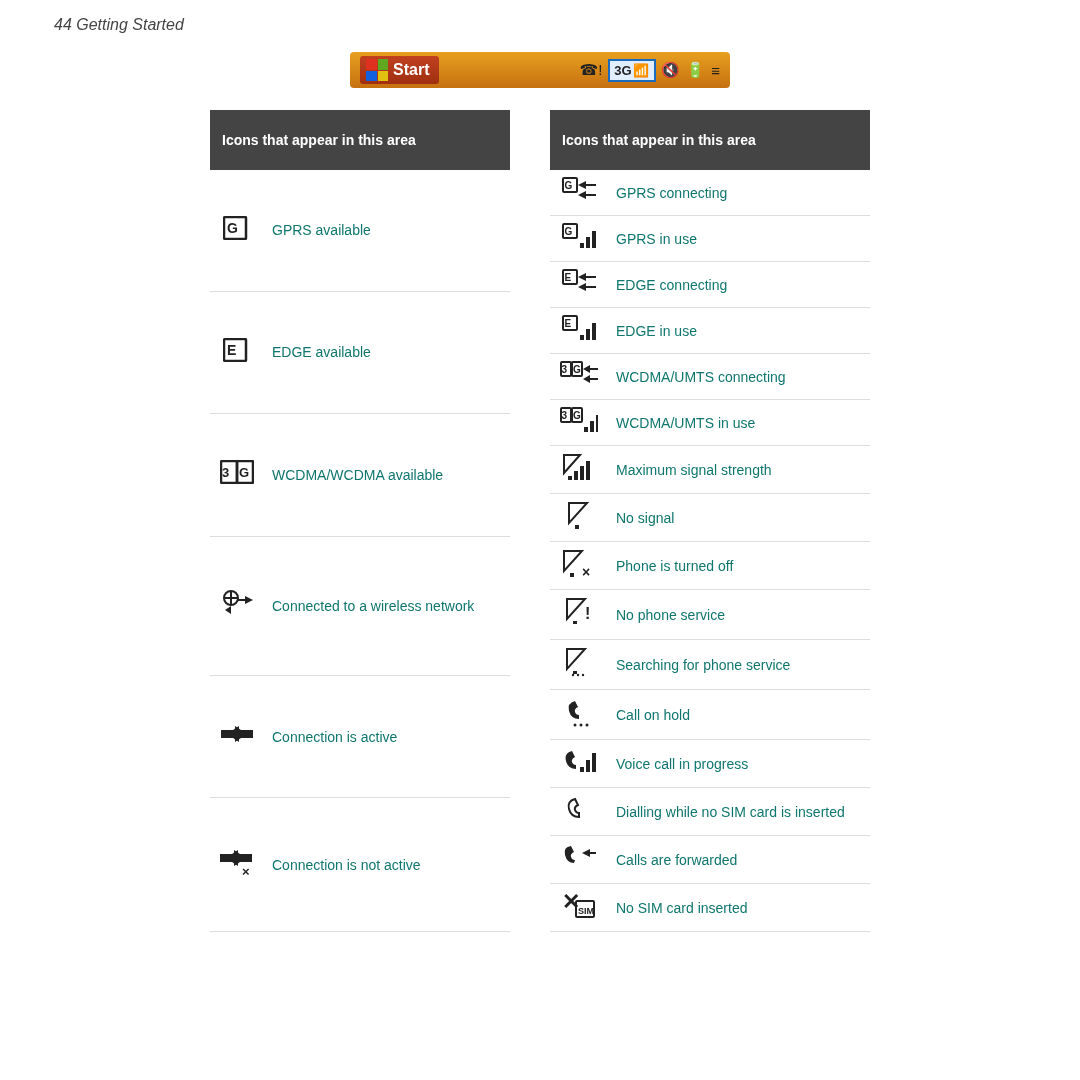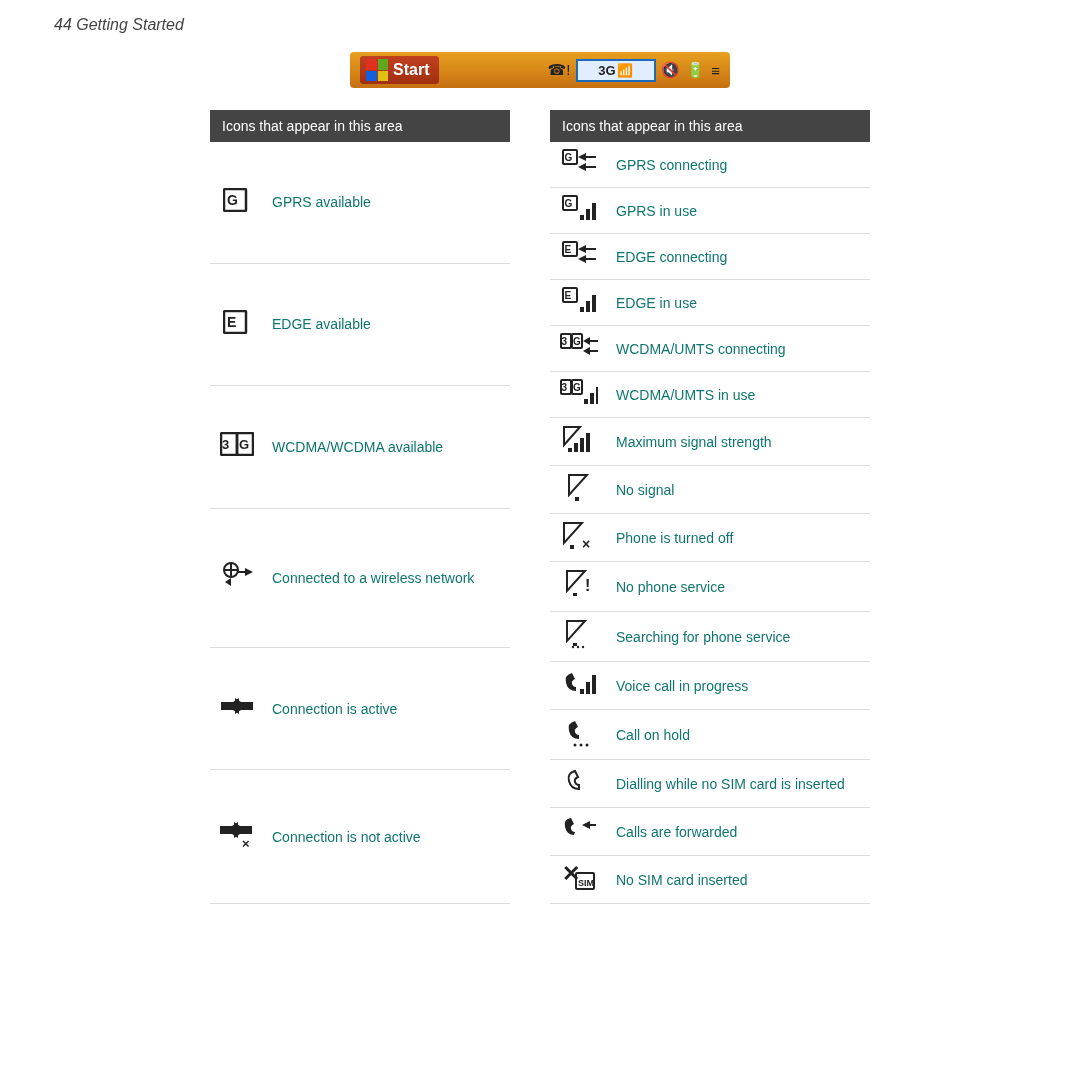--- a/index.html
+++ b/index.html
@@ -60,21 +60,21 @@
     .taskbar-icons {
       display: flex;
       align-items: center;
       gap: 6px;
       margin-left: auto;
       color: #222;
     }
     .tb-3g-box {
       border: 2px solid #1a6abf;
       background: #e0eeff;
-      padding: 2px 20px;
+      padding: 2px 4px;
       display: flex;
       align-items: center;
       gap: 2px;
       font-size: 12px;
       font-weight: bold;
       color: #222;
     }
     
     .main-content {
       display: flex;
@@ -84,23 +84,23 @@
     }
     
     .icon-table {
       border-collapse: collapse;
       min-width: 300px;
     }
     .icon-table th {
       background: #444;
       color: #fff;
       font-size: 14px;
-      font-weight: normal;
+      font-weight: bold;
       text-align: left;
-      padding: 8px 12px;
+      padding: 22px 12px;
     }
     .icon-table td {
       border-bottom: 1px solid #ddd;
       padding: 7px 10px;
       vertical-align: middle;
     }
     .icon-table td.icon-cell {
       width: 46px;
       text-align: center;
       font-size: 20px;
@@ -360,44 +360,44 @@
             <circle cx="8" cy="28" r="1.2" fill="#222"></circle>
             <circle cx="13" cy="28" r="1.2" fill="#222"></circle>
             <circle cx="18" cy="28" r="1.2" fill="#222"></circle>
           </svg>
         </td>
         <td class="label-cell">Searching for phone service</td>
       </tr>
 
       <tr>
         <td class="icon-cell">
-          <svg width="34" height="28" viewBox="0 0 34 28">
-            <path d="M14,22 Q6,22 4,14 Q2,6 10,4 L13,10 Q9,12 10,15 Q11,18 14,18 Z" fill="#222"></path>
-            <rect x="18" y="20" width="4" height="5" fill="#222"></rect>
-            <rect x="24" y="13" width="4" height="12" fill="#222"></rect>
-            <rect x="30" y="6" width="4" height="19" fill="#222"></rect>
-          </svg>
-        </td>
-        <td class="label-cell">Voice call in progress</td>
-      </tr>
-
-      <tr>
-        <td class="icon-cell">
           <svg width="28" height="30" viewBox="0 0 28 30">
             <path d="M14,22 Q6,22 4,14 Q2,6 10,4 L13,10 Q9,12 10,15 Q11,18 14,18 Z" fill="#222"></path>
             <circle cx="10" cy="28" r="1.5" fill="#222"></circle>
             <circle cx="16" cy="28" r="1.5" fill="#222"></circle>
             <circle cx="22" cy="28" r="1.5" fill="#222"></circle>
           </svg>
         </td>
         <td class="label-cell">Call on hold</td>
       </tr>
 
       <tr>
         <td class="icon-cell">
+          <svg width="34" height="28" viewBox="0 0 34 28">
+            <path d="M14,22 Q6,22 4,14 Q2,6 10,4 L13,10 Q9,12 10,15 Q11,18 14,18 Z" fill="#222"></path>
+            <rect x="18" y="20" width="4" height="5" fill="#222"></rect>
+            <rect x="24" y="13" width="4" height="12" fill="#222"></rect>
+            <rect x="30" y="6" width="4" height="19" fill="#222"></rect>
+          </svg>
+        </td>
+        <td class="label-cell">Voice call in progress</td>
+      </tr>
+
+      <tr>
+        <td class="icon-cell">
           <svg width="28" height="28" viewBox="0 0 28 28">
             <path d="M14,22 Q6,22 4,14 Q2,6 10,4 L13,10 Q9,12 10,15 Q11,18 14,18 Z" fill="none" stroke="#222" stroke-width="2"></path>
           </svg>
         </td>
         <td class="label-cell">Dialling while no SIM card is inserted</td>
       </tr>
 
       <tr>
         <td class="icon-cell">
           <svg width="34" height="28" viewBox="0 0 34 28">

